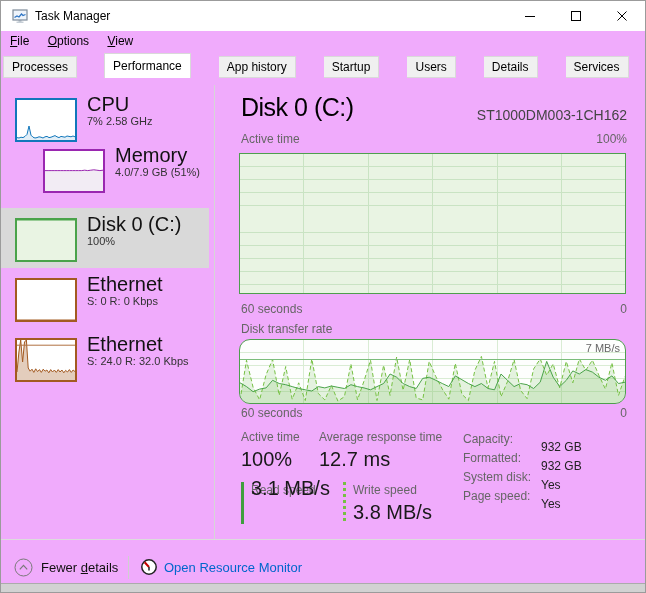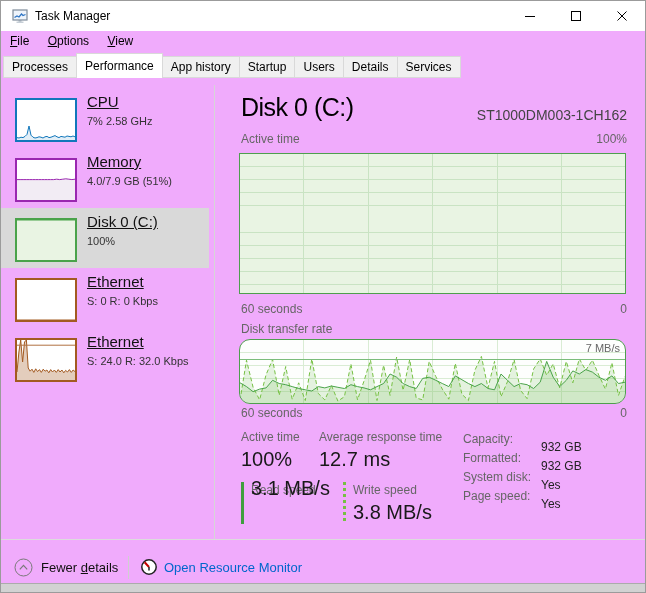--- a/index.html
+++ b/index.html
@@ -14,32 +14,32 @@
   .titlebar{left:0;top:0;right:0;height:30px;background:#fff;}
   .app-icon{left:11px;top:7px;width:16px;height:16px;}
   .win-title{left:34px;top:0;line-height:30px;font-size:12px;color:#000;}
   .caption-buttons{right:0;top:0;height:29px;display:flex;}
   .cap-btn{width:46px;height:29px;display:flex;align-items:center;justify-content:center;}
   
   .menubar{left:0;top:30px;right:0;height:22px;font-size:12px;}
   .menu-item{display:inline-block;padding:3px 6px;margin-left:3px;color:#000;}
   .ul{text-decoration:underline;}
   
-  .tabbar{left:0;top:52px;right:0;height:25px;display:flex;align-items:flex-end;padding-left:2px;}
+  .tabbar{left:0;top:52px;right:0;height:25px;display:flex;align-items:flex-end;padding-left:2px;gap:28px;}
   .tab{height:20px;line-height:20px;padding:0 8px;font-size:12px;background:#f0f0f0;
        border:1px solid #d9d9d9;border-left:none;white-space:nowrap;color:#000;}
   .tab:first-child{border-left:1px solid #d9d9d9;}
   .tab.active{height:24px;line-height:24px;background:#fff;border:1px solid #d9d9d9;border-bottom:none;margin-left:-1px;position:relative;z-index:2;}
   
   .sidebar-sep{left:213px;top:84px;width:1px;height:454px;background:#d6d6d6;}
   .side-item{left:0;width:208px;height:60px;}
   .side-item.selected{background:#d9d9d9;}
   .spark-box{position:absolute;left:14px;top:10px;width:62px;height:44px;box-sizing:border-box;border-width:2px;border-style:solid;background:#fff;}
   .spark-box svg{display:block;}
-  .side-title{position:absolute;left:86px;top:5px;font-size:15px;color:#111;white-space:nowrap;text-decoration:underline;}
+  .side-title{position:absolute;left:86px;top:5px;font-size:20px;color:#111;white-space:nowrap;}
   .side-sub{position:absolute;left:86px;top:27px;font-size:11px;color:#333;white-space:nowrap;}
   
   .main-title{left:240px;top:92px;font-size:25px;color:#000;letter-spacing:-0.5px;}
   .main-device{left:340px;top:106px;width:286px;text-align:right;font-size:14px;color:#444;}
   .lab{font-size:12px;color:#666;white-space:nowrap;}
   .chart{box-sizing:border-box;border:1px solid #4f9e4f;overflow:hidden;}
   .grid1{background-color:#e9f4e3;background-image:
       repeating-linear-gradient(to right,transparent 0 63.5px,#c9e3c3 63.5px 64.5px),
       repeating-linear-gradient(to bottom,transparent 0 12.1px,#c9e3c3 12.1px 13.1px);}
   .grid2{background-color:#fdfefd;background-image:
@@ -114,21 +114,21 @@
     <div class="spark-box" style="border-color:#1177bb;">
       <svg width="58" height="40">
         <polygon fill="rgba(17,119,187,0.12)" points="0.0,37.6 2.0,38.0 4.0,37.2 6.0,37.6 8.0,36.4 10.0,34.4 12.0,26.0 14.0,35.2 16.0,37.2 18.0,38.0 20.0,37.6 22.0,36.8 24.0,37.2 26.0,38.0 28.0,36.8 30.0,36.4 32.0,37.6 34.0,37.2 36.0,36.4 38.0,35.6 40.0,36.8 42.0,37.6 44.0,36.4 46.0,36.8 48.0,37.2 50.0,36.0 52.0,36.4 54.0,36.8 56.0,36.0 58.0,36.8 58,40 0,40"></polygon>
         <polyline fill="none" stroke="#1177bb" stroke-width="1" points="0.0,37.6 2.0,38.0 4.0,37.2 6.0,37.6 8.0,36.4 10.0,34.4 12.0,26.0 14.0,35.2 16.0,37.2 18.0,38.0 20.0,37.6 22.0,36.8 24.0,37.2 26.0,38.0 28.0,36.8 30.0,36.4 32.0,37.6 34.0,37.2 36.0,36.4 38.0,35.6 40.0,36.8 42.0,37.6 44.0,36.4 46.0,36.8 48.0,37.2 50.0,36.0 52.0,36.4 54.0,36.8 56.0,36.0 58.0,36.8"></polyline>
       </svg>
     </div>
     <span class="side-title">CPU</span>
     <span class="side-sub">7% 2.58 GHz</span>
   </div>
 
-  <div class="abs side-item" style="top:147px;">
+  <div class="abs side-item" style="top:138px;margin-left:28px;">
     <div class="spark-box" style="border-color:#9a27b0;">
       <svg width="58" height="40">
         <polygon fill="#f2ecf4" points="0.0,19.6 3.1,19.6 6.1,19.6 9.2,19.6 12.2,19.6 15.3,19.6 18.3,19.6 21.4,19.6 24.4,19.6 27.5,19.6 30.5,19.6 33.6,19.6 36.6,19.6 39.7,19.2 42.7,19.6 45.8,19.2 48.8,18.8 51.9,19.2 54.9,19.6 58.0,19.2 58,40 0,40"></polygon>
         <polyline fill="none" stroke="#9a27b0" stroke-width="1" points="0.0,19.6 3.1,19.6 6.1,19.6 9.2,19.6 12.2,19.6 15.3,19.6 18.3,19.6 21.4,19.6 24.4,19.6 27.5,19.6 30.5,19.6 33.6,19.6 36.6,19.6 39.7,19.2 42.7,19.6 45.8,19.2 48.8,18.8 51.9,19.2 54.9,19.6 58.0,19.2"></polyline>
       </svg>
     </div>
     <span class="side-title">Memory</span>
     <span class="side-sub">4.0/7.9 GB (51%)</span>
   </div>
 

